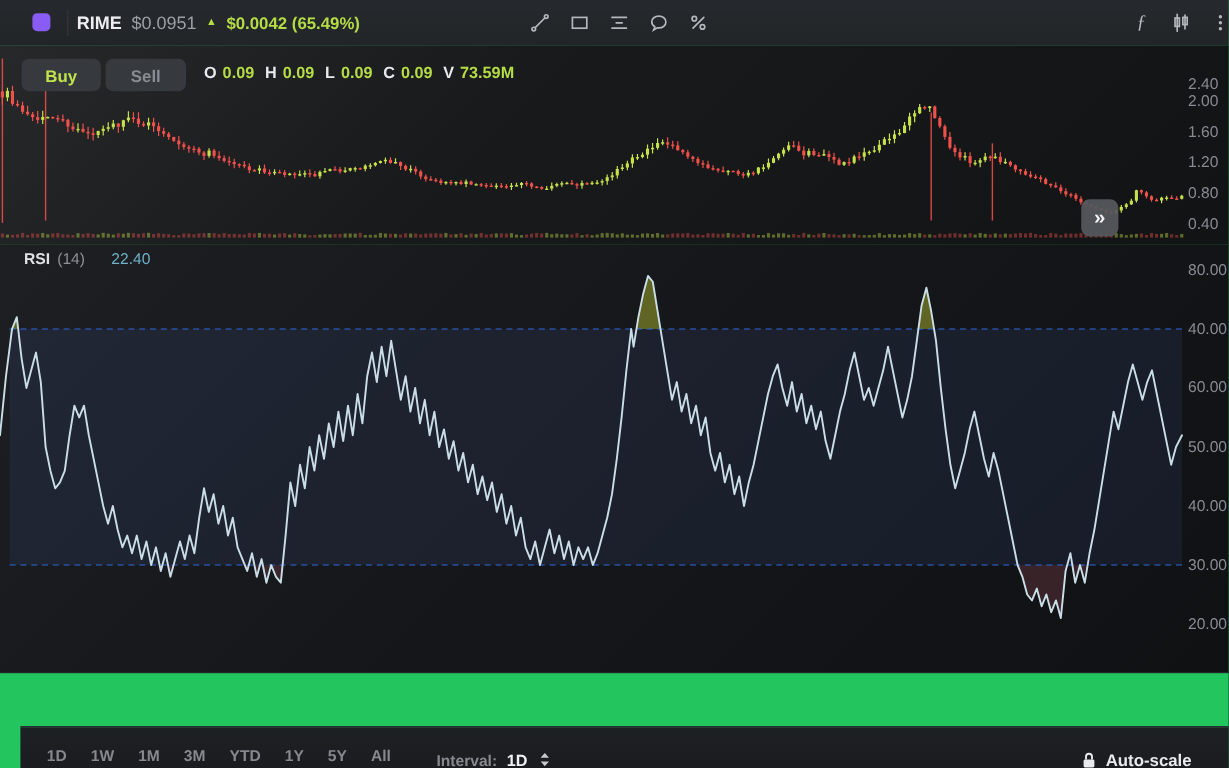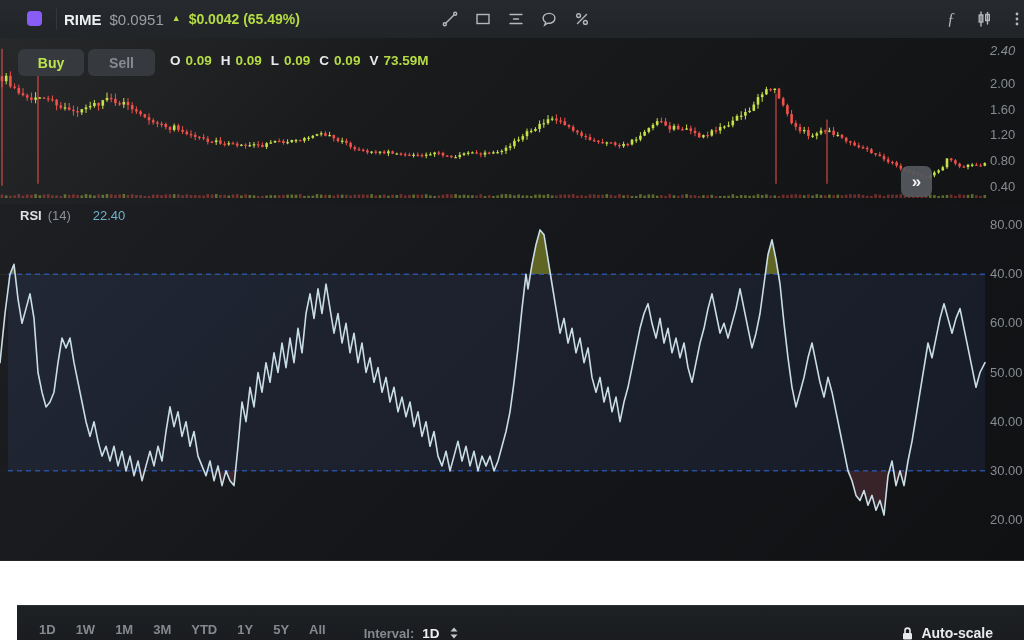--- a/index.html
+++ b/index.html
@@ -1,17 +1,17 @@
 <!DOCTYPE html>
 <html><head>
 <meta charset="utf-8">
 <style>
   html,body{margin:0;padding:0;background:#0d0e0f;}
   #app{position:relative;width:1024px;height:640px;overflow:hidden;
-       font-family:"Liberation Sans",sans-serif;background:#ffffff;
+       font-family:"Liberation Sans",sans-serif;background:#22c55e;
        -webkit-font-smoothing:antialiased;}
   
   #topbar{position:absolute;left:0;top:0;width:1024px;height:38px;
           background:linear-gradient(180deg,#26292d,#222528);
           border-bottom:1px solid #303439;}
   .logo-sq{position:absolute;left:27px;top:11px;width:15px;height:15px;
            border-radius:4px;background:#8a5cf6;}
   .tb-sep{position:absolute;left:56px;top:8px;width:1px;height:22px;background:#34383d;}
   #symline{position:absolute;left:64px;top:0;height:38px;display:flex;align-items:center;gap:8px;}
   .sym{font-size:15px;font-weight:bold;color:#eceef0;}
@@ -865,21 +865,21 @@
         <span class="ohlc-pair">
           <span class="ohlc-l">C</span>
           <span class="ohlc-v">0.09</span>
         </span>
         <span class="ohlc-pair">
           <span class="ohlc-l">V</span>
           <span class="ohlc-v">73.59M</span>
         </span>
       </div>
     <div id="price-axis">
-        <div class="yaxis-label" style="top: 6px; font-style: italic;">2.40</div>
+        <div class="yaxis-label" style="top: 25px;">2.40</div>
         <div class="yaxis-label" style="top: 39px;">2.00</div>
         <div class="yaxis-label" style="top: 65px;">1.60</div>
         <div class="yaxis-label" style="top: 90px;">1.20</div>
         <div class="yaxis-label" style="top: 116px;">0.80</div>
         <div class="yaxis-label" style="top: 142px;">0.40</div>
       </div>
     <div id="scrollbtn">»</div>
   </div>
 
   <div id="rsipanel">

